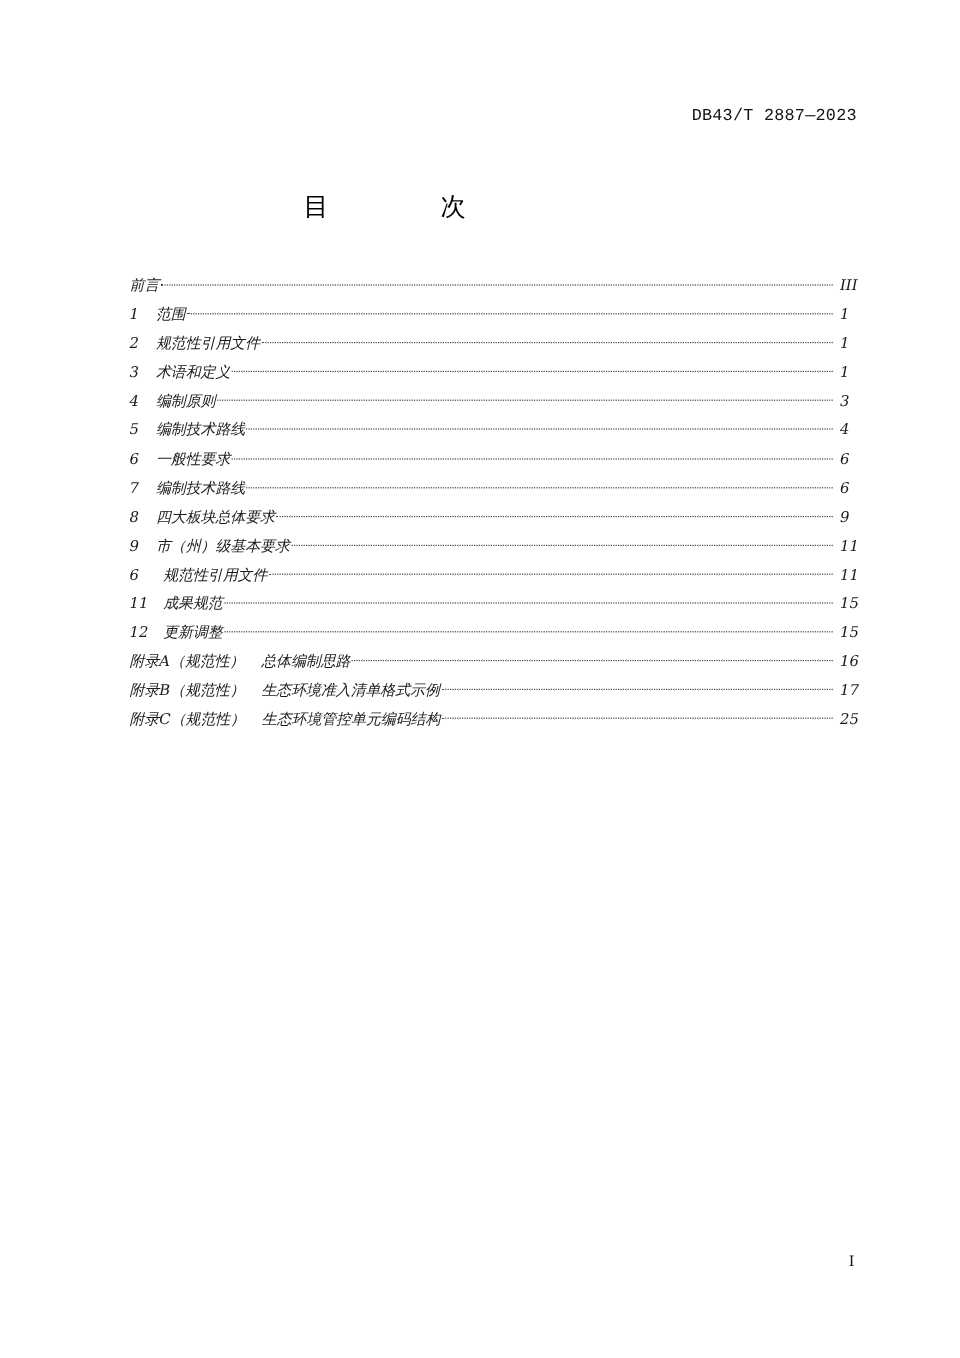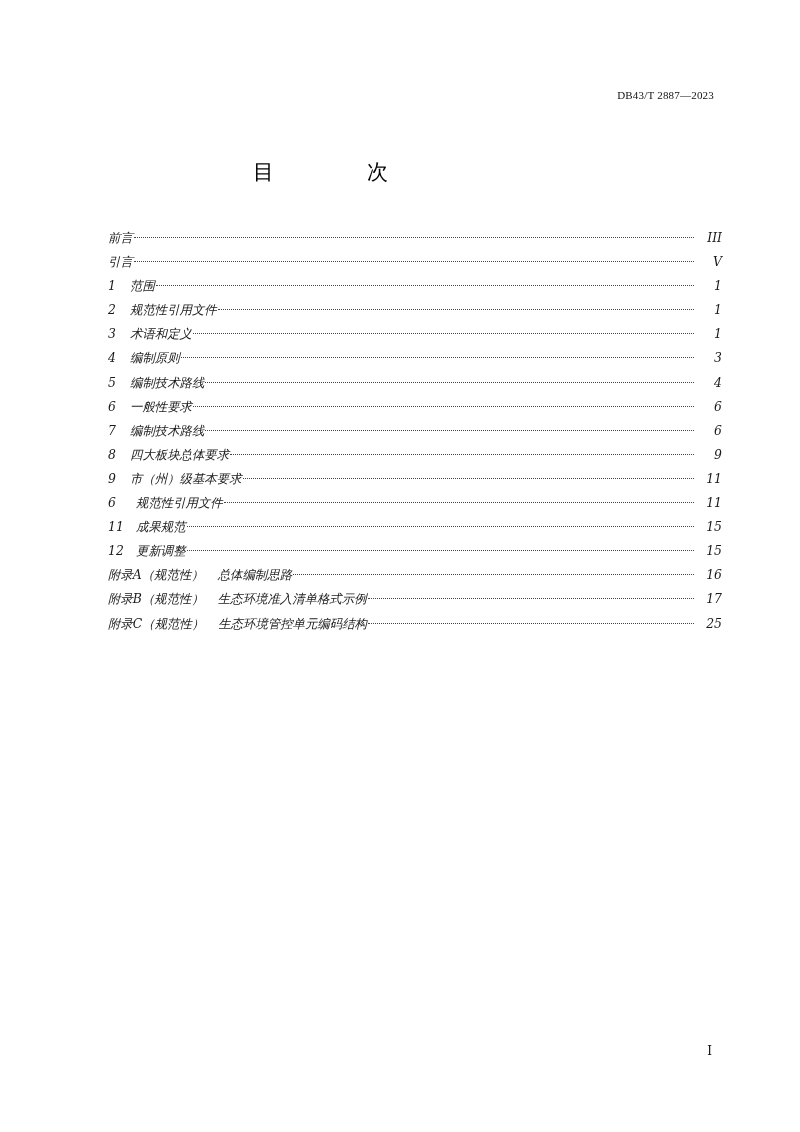--- a/index.html
+++ b/index.html
@@ -1,46 +1,41 @@
 <!DOCTYPE html>
 <html><head>
   <meta charset="utf-8">
   <style>
     html, body { margin: 0; padding: 0; background: #ffffff; }
     body { width: 800px; height: 1132px; position: relative; overflow: hidden; color: #1a1a1a; font-family: "DejaVu Serif", "Liberation Serif", serif; }
-    .doc-code { position: absolute; top: 89px; right: 86px; font-family: Liberation Serif, serif; font-size: 11px; letter-spacing: 0.2px; color: #111; }
+    .doc-code { position: absolute; top: 89px; right: 86px; font-family: Liberation Mono, monospace; font-size: 14px; letter-spacing: 0.2px; color: #111; }
     .toc-title { position: absolute; top: 158px; left: 0; width: 641px; text-align: center; font-family: "DejaVu Sans", "Liberation Sans", sans-serif; font-size: 21px; letter-spacing: 36px; text-indent: 36px; color: #000; }
     .toc { position: absolute; top: 226px; left: 108px; width: 614px; font-style: italic; }
     .toc-row { display: flex; align-items: baseline; height: 24.1px; font-size: 12.4px; line-height: 24px; white-space: nowrap; }
     .toc-num { display: inline-block; }
     .toc-num.w1 { width: 22px; }
     .toc-num.w2 { width: 28px; }
     .toc-num.appx { width: auto; margin-right: 14px; }
     .toc-label { flex: 0 0 auto; }
     .toc-dots { flex: 1 1 auto; border-bottom: 1.5px dotted #444; margin: 0 6px 0 1px; position: relative; top: -4px; min-width: 20px; }
-    .toc-page { flex: 0 0 auto; width: 22px; text-align: right; }
+    .toc-page { flex: 0 0 auto; width: 22px; }
     .footer-page { position: absolute; top: 1044px; right: 88px; font-size: 12px; color: #111; }
   </style>
 </head>
 <body>
 
 <div class="doc-code">DB43/T 2887—2023</div>
 
 <div class="toc-title">目　次</div>
 
 <div class="toc">
   <div class="toc-row">
     <span class="toc-label">前言</span>
     <span class="toc-dots"></span>
     <span class="toc-page">III</span>
-  </div>
-  <div class="toc-row">
-    <span class="toc-label">引言</span>
-    <span class="toc-dots"></span>
-    <span class="toc-page">V</span>
   </div>
   <div class="toc-row">
     <span class="toc-num w1">1</span>
     <span class="toc-label">范围</span>
     <span class="toc-dots"></span>
     <span class="toc-page">1</span>
   </div>
   <div class="toc-row">
     <span class="toc-num w1">2</span>
     <span class="toc-label">规范性引用文件</span>

